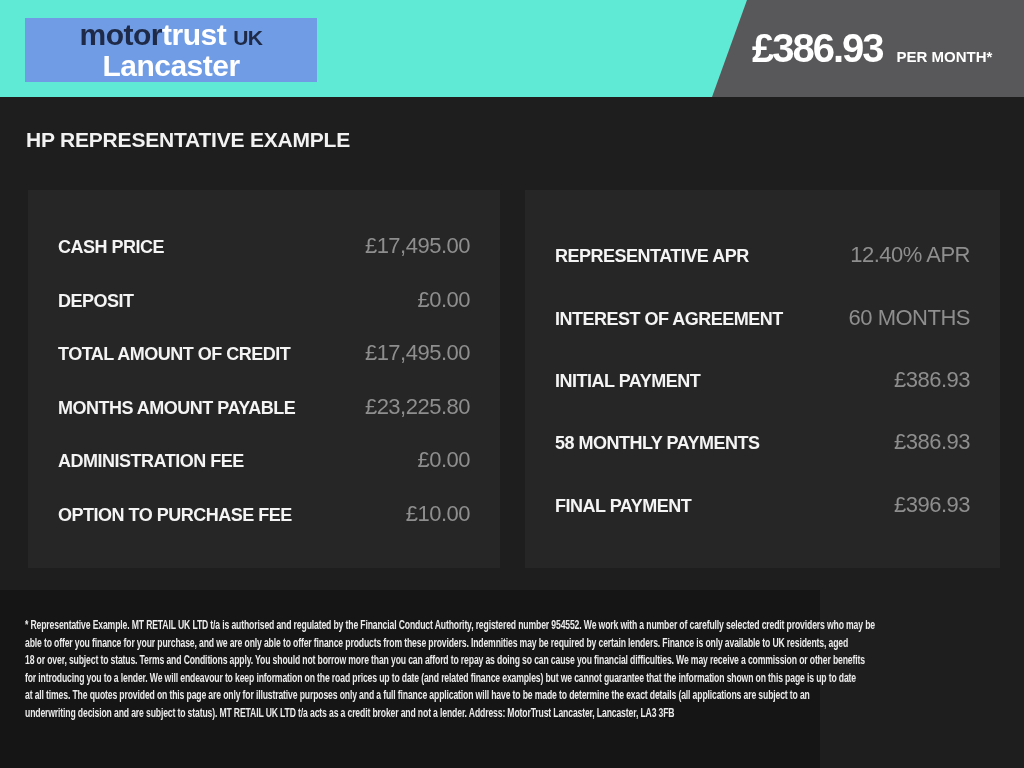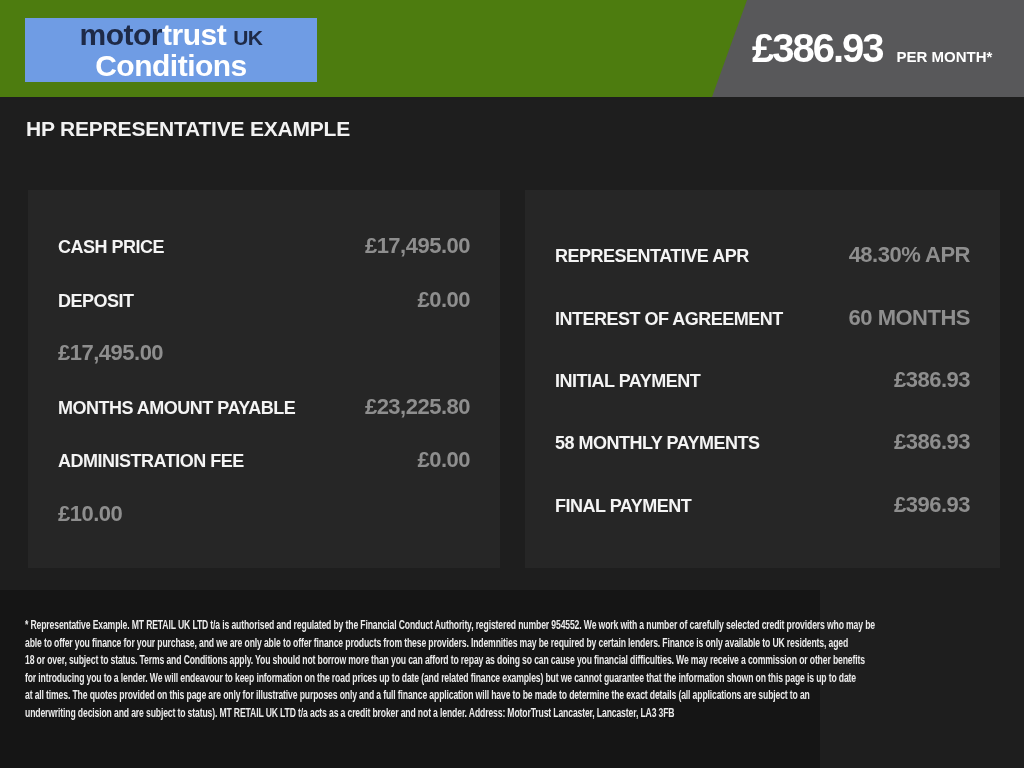--- a/index.html
+++ b/index.html
@@ -8,21 +8,21 @@
     width:1024px; height:768px;
     position:relative; overflow:hidden;
     background:#1e1e1e;
     font-family:"Liberation Sans", sans-serif;
   }
 
   
   .topbar {
     position:absolute; top:0; left:0;
     width:1024px; height:97px;
-    background:#4d7c0f;
+    background:#5eead4;
   }
 
   
   .logo {
     position:absolute; left:25px; top:18px;
     width:292px; height:64px;
     background:#6f9ce4;
     display:flex; flex-direction:column;
     align-items:center; justify-content:center;
     line-height:28px;
@@ -49,21 +49,21 @@
     letter-spacing:-2px;
     line-height:97px;
   }
   .price-suffix {
     font-size:15px; font-weight:bold;
     margin-left:14px; letter-spacing:0;
   }
 
   
   .page-title {
-    position:absolute; top:117px; left:26px;
+    position:absolute; top:128px; left:26px;
     margin:0;
     font-size:21px; font-weight:bold;
     letter-spacing:-0.2px;
     color:#f2f2f2;
   }
 
   
   .panels {
     position:absolute; top:190px; left:28px;
     height:378px;
@@ -81,21 +81,21 @@
   .frow {
     display:flex; justify-content:space-between; align-items:baseline;
   }
   .flabel {
     font-size:18px; font-weight:bold;
     letter-spacing:-0.5px;
     color:#f4f4f4;
     white-space:nowrap;
   }
   .fvalue {
-    font-size:22px; font-weight:bold;
+    font-size:22px; font-weight:normal;
     letter-spacing:-0.5px;
     color:#8e8e8e;
     white-space:nowrap;
   }
 
   
   .disclaimer {
     position:absolute; top:590px; left:0;
     width:820px; height:178px;
     background:#151515;
@@ -112,21 +112,21 @@
   }
 </style>
 </head>
 <body>
 
 <div class="topbar">
   <div class="logo">
     <div class="logo-line1">
       <span class="t-navy">motor</span><span class="t-white">trust</span><span class="t-navy t-uk">UK</span>
     </div>
-    <div class="logo-line2">Conditions</div>
+    <div class="logo-line2">Lancaster</div>
   </div>
 
   <div class="price-banner">
     <span class="price-amount">£386.93</span>
     <span class="price-suffix">PER MONTH*</span>
   </div>
 </div>
 
 <h1 class="page-title">HP REPRESENTATIVE EXAMPLE</h1>
 
@@ -134,39 +134,41 @@
   <section class="panel panel-left">
     <div class="frow">
       <span class="flabel">CASH PRICE</span>
       <span class="fvalue">£17,495.00</span>
     </div>
     <div class="frow">
       <span class="flabel">DEPOSIT</span>
       <span class="fvalue">£0.00</span>
     </div>
     <div class="frow">
+      <span class="flabel">TOTAL AMOUNT OF CREDIT</span>
       <span class="fvalue">£17,495.00</span>
     </div>
     <div class="frow">
       <span class="flabel">MONTHS AMOUNT PAYABLE</span>
       <span class="fvalue">£23,225.80</span>
     </div>
     <div class="frow">
       <span class="flabel">ADMINISTRATION FEE</span>
       <span class="fvalue">£0.00</span>
     </div>
     <div class="frow">
+      <span class="flabel">OPTION TO PURCHASE FEE</span>
       <span class="fvalue">£10.00</span>
     </div>
   </section>
 
   <section class="panel panel-right">
     <div class="frow">
       <span class="flabel">REPRESENTATIVE APR</span>
-      <span class="fvalue">48.30% APR</span>
+      <span class="fvalue">12.40% APR</span>
     </div>
     <div class="frow">
       <span class="flabel">INTEREST OF AGREEMENT</span>
       <span class="fvalue">60 MONTHS</span>
     </div>
     <div class="frow">
       <span class="flabel">INITIAL PAYMENT</span>
       <span class="fvalue">£386.93</span>
     </div>
     <div class="frow">

